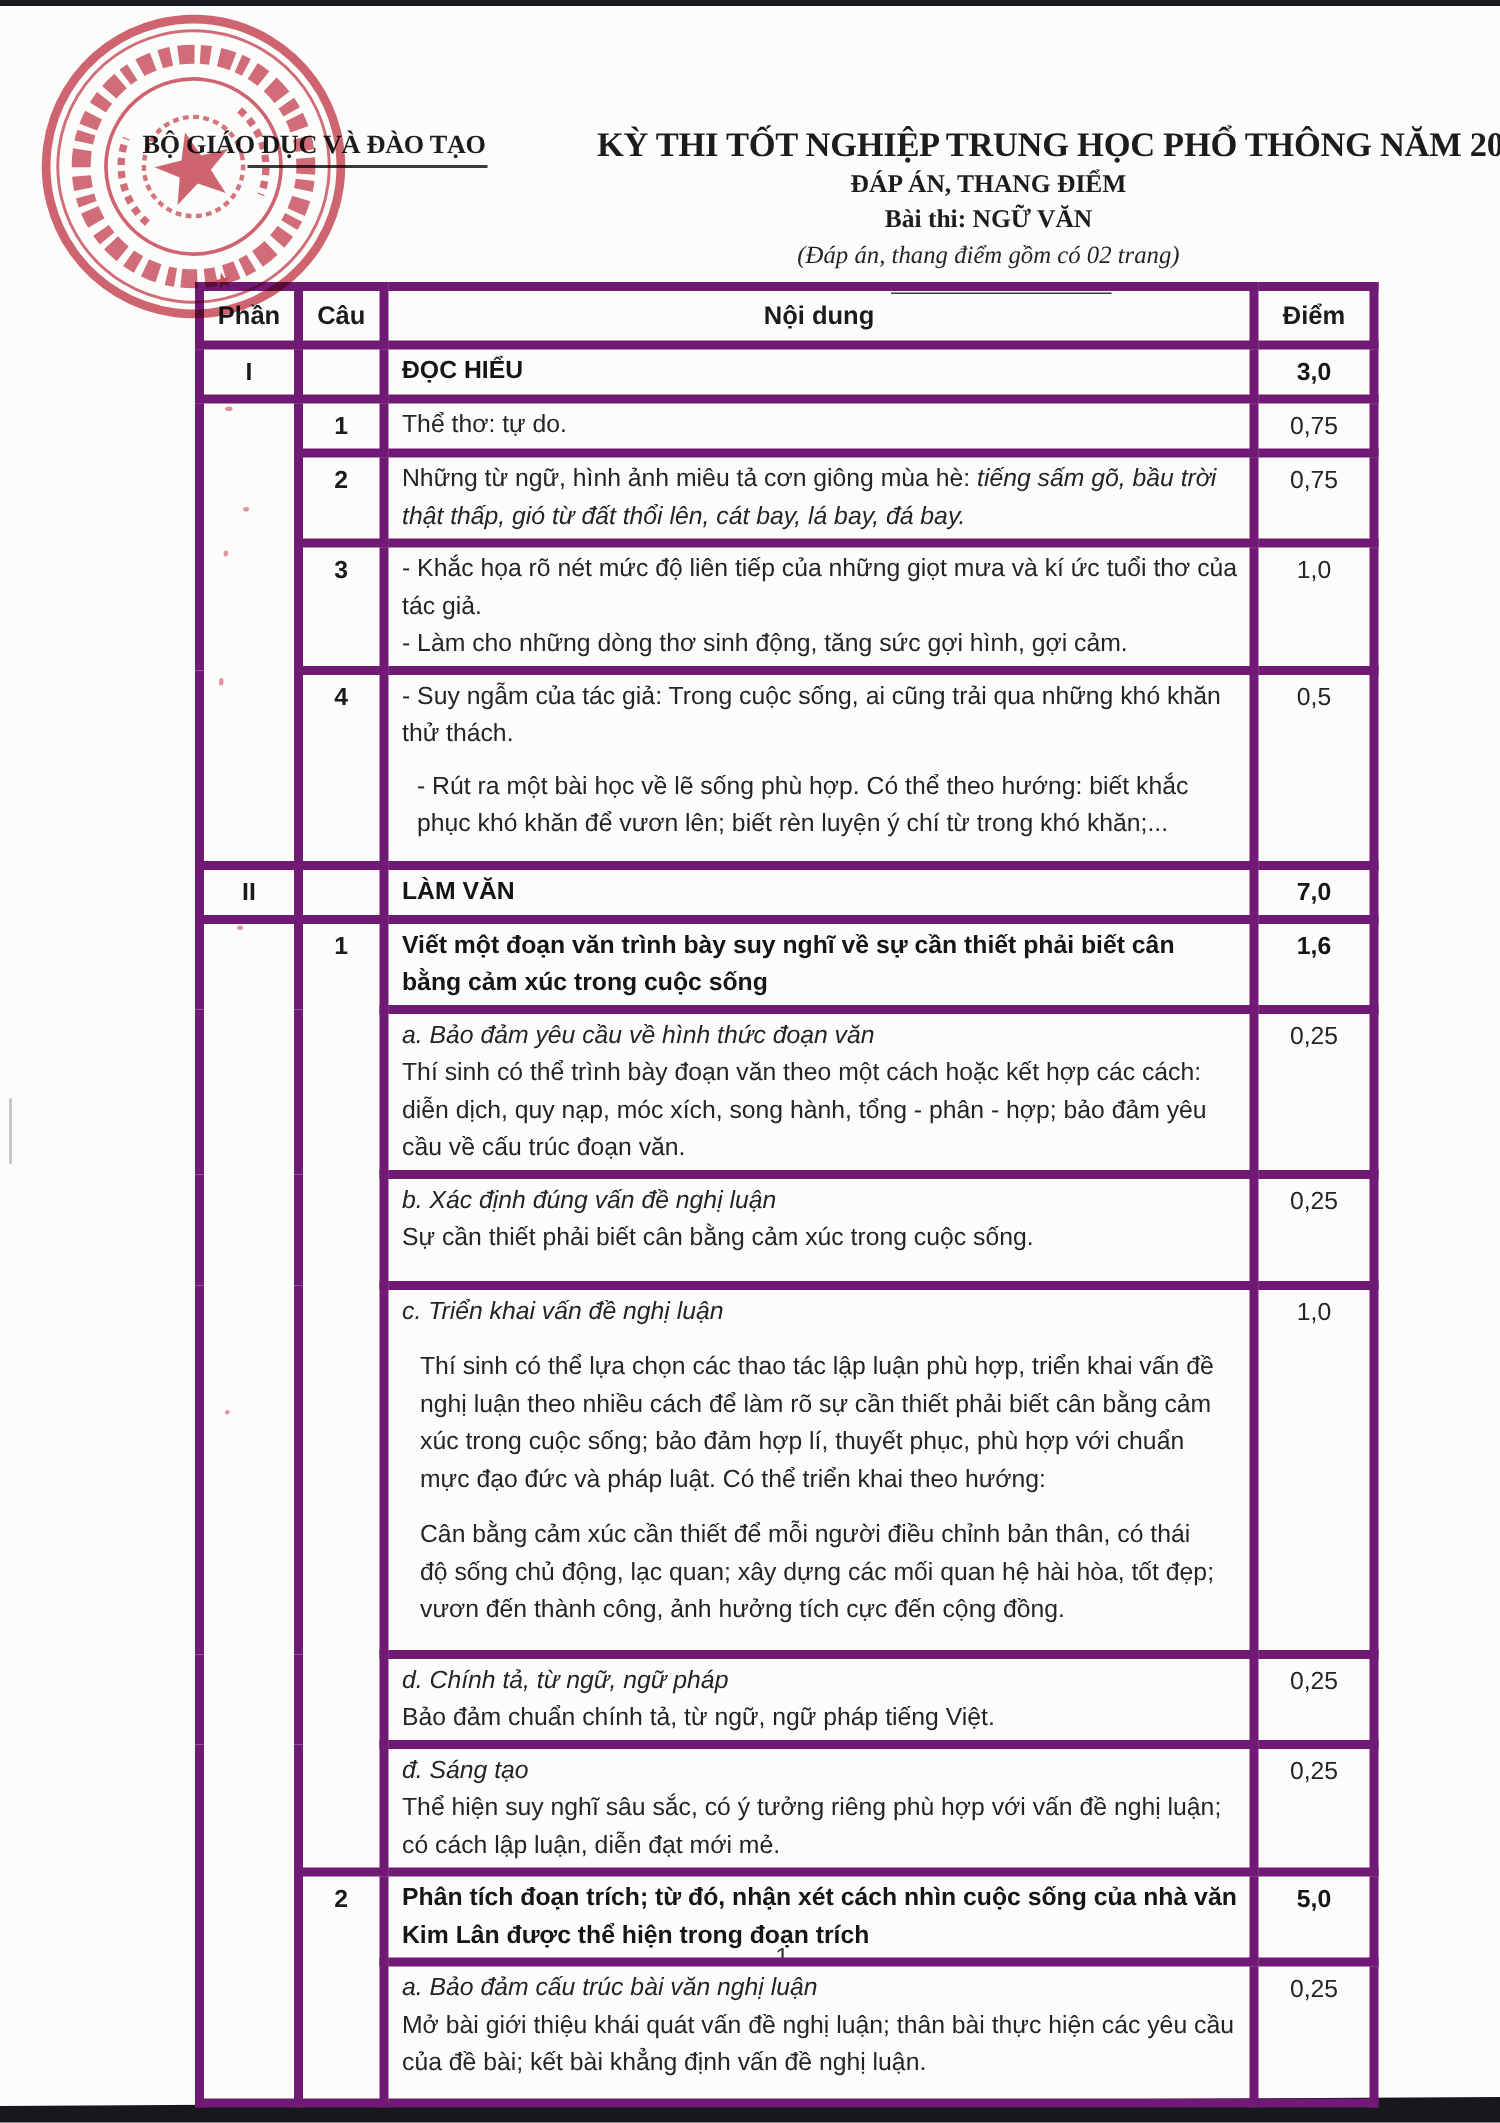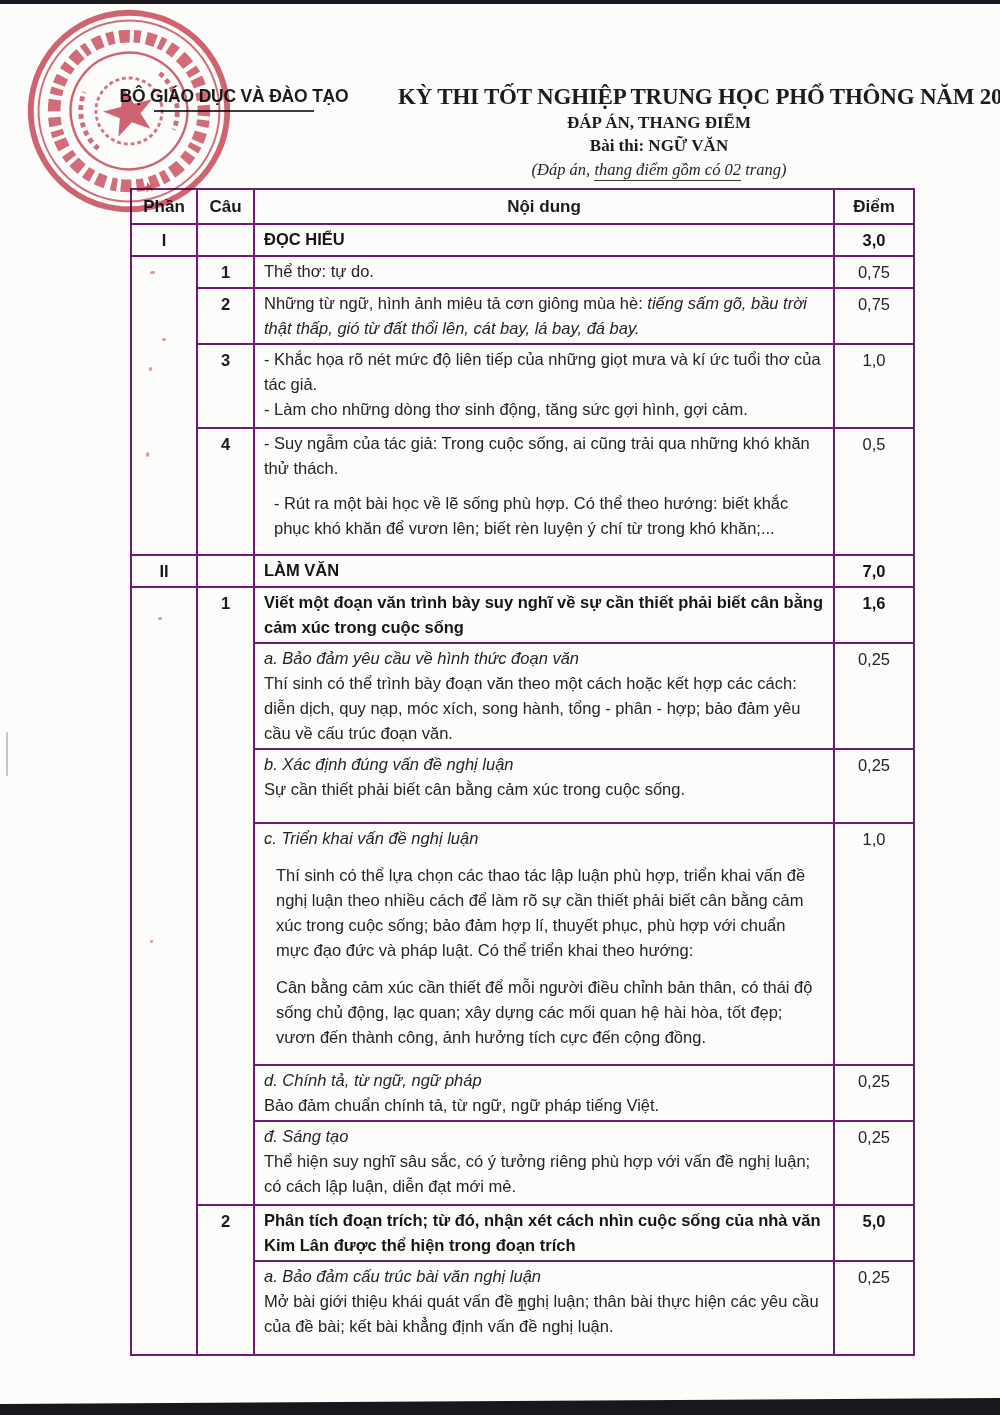--- a/index.html
+++ b/index.html
@@ -27,23 +27,23 @@
     position: absolute; left: 6px; top: 732px; width: 2px; height: 44px;
     background: #c6c6c4; border-radius: 2px;
   }
   .ink-speck {
     position: absolute; background: rgba(198, 62, 78, 0.55);
     border-radius: 60% 40% 55% 45%;
   }
 
   
   .header-left {
-    position: absolute; left: 84px; top: 86px; width: 300px;
-    text-align: center;
-    font-family: Liberation Sans, sans-serif;
+    position: absolute; left: 95px; top: 86px; width: 300px;
+    text-align: left;
+    font-family: Liberation Serif, serif;
     z-index: 3;
   }
   .ministry-name {
     font-weight: bold; font-size: 17.5px; color: #1c1c1c;
     letter-spacing: -0.2px; white-space: nowrap;
   }
   .ministry-underline {
     width: 160px; height: 0; border-top: 2px solid #3a3a3a;
     margin: 3px auto 8px auto;
   }
@@ -54,21 +54,21 @@
   .header-right {
     position: absolute; left: 398px; top: 84px; width: 522px;
     text-align: center;
     font-family: "Liberation Serif", "DejaVu Serif", serif;
     color: #1c1c1c; z-index: 3;
   }
   .exam-title { font-weight: bold; font-size: 23px; white-space: nowrap; letter-spacing: -0.2px; }
   .answer-key-title { font-weight: bold; font-size: 17px; margin-top: 3px; }
   .subject-line { font-weight: bold; font-size: 17px; margin-top: 3px; }
   .note-line { font-style: italic; font-size: 16.5px; margin-top: 4px; color: #242424; }
-  .note-underline { border-bottom: 1.6px solid #3a3a3a; padding-bottom: 1px; }
+  .note-underline { border-bottom: 1.6px solid #3a3a3a; padding-bottom: 16px; }
 
   
   .stamp {
     position: absolute; left: 22px; top: 4px; width: 214px; height: 214px;
     z-index: 4; mix-blend-mode: multiply; opacity: 0.88;
     pointer-events: none;
   }
 
   
   table.answer-table {
@@ -76,21 +76,21 @@
     width: 783px; border-collapse: collapse; table-layout: fixed;
     font-size: 16.5px; line-height: 25px; color: #242424;
     z-index: 2;
   }
   .answer-table col.c-phan { width: 66px; }
   .answer-table col.c-cau  { width: 57px; }
   .answer-table col.c-noidung { width: 580px; }
   .answer-table col.c-diem { width: 80px; }
 
   .answer-table th, .answer-table td {
-    border: 2px solid #701a75;
+    border: 6px solid #701a75;
     vertical-align: top;
     padding: 2px 8px 2px 9px;
   }
   .answer-table th {
     font-size: 17px; font-weight: bold; color: #1b1b1b;
     text-align: center; vertical-align: middle; padding: 4px 2px;
   }
   td.cell-phan, td.cell-cau, td.cell-diem {
     text-align: center; padding: 3px 2px 2px 2px;
   }

